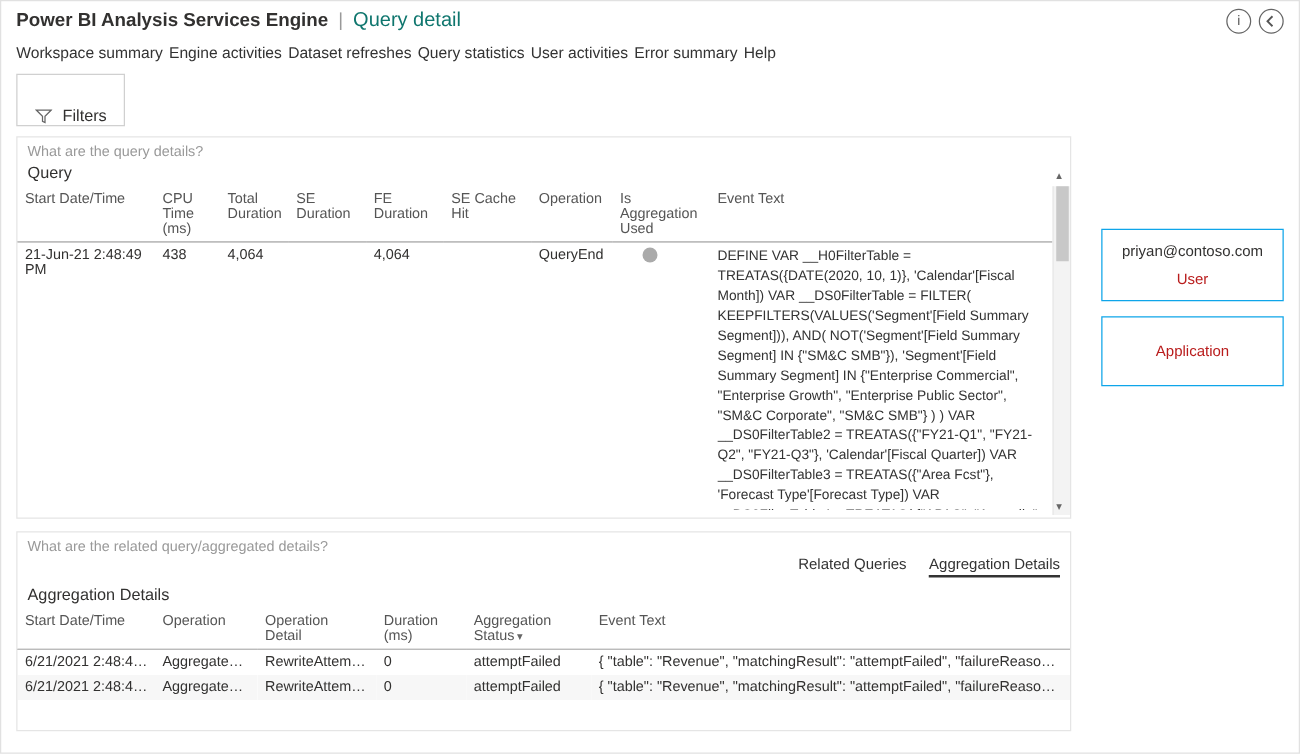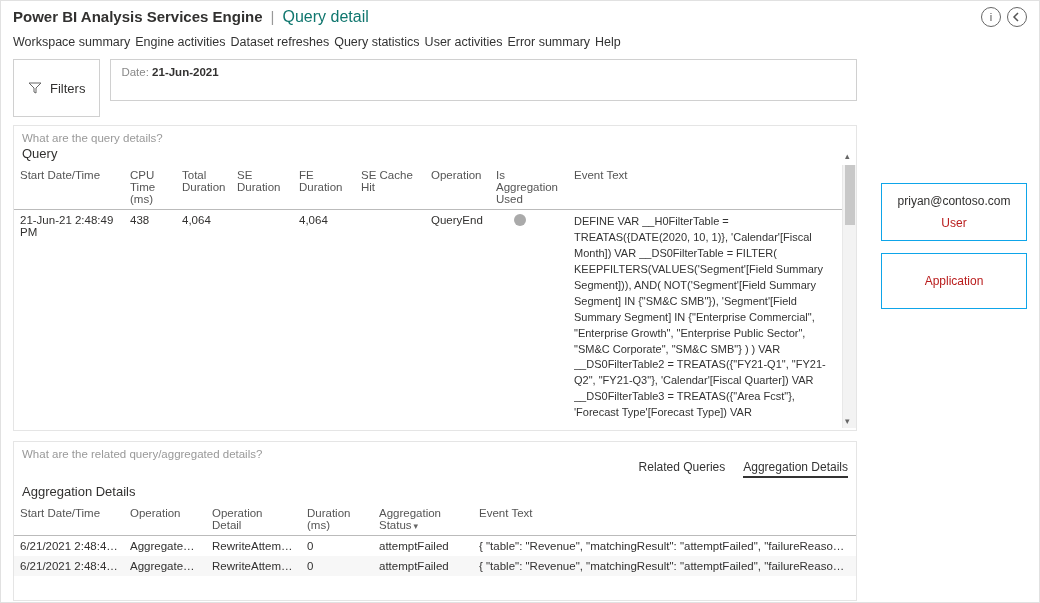--- a/index.html
+++ b/index.html
@@ -69,25 +69,25 @@
     .filters-row {
       display: flex;
       align-items: stretch;
       gap: 10px;
       padding: 0 12px;
     }
     .filters-btn {
       border: 1px solid #d0d0d0;
       padding: 0 14px;
       display: flex;
-      align-items: center;
+      align-items: flex-end;
       gap: 8px;
       font-size: 13px;
       cursor: pointer;
-      height: 58px;
+      height: 42px;
     }
     .date-box {
       border: 1px solid #d0d0d0;
       padding: 6px 10px;
       font-size: 11.5px;
       flex: 1;
       height: 42px;
     }
     .date-box .lbl { color: #888; }
     .date-box .val { font-weight: 600; }
@@ -249,24 +249,20 @@
 
 <div class="layout">
   <div class="main-left">
 
     <div class="filters-row">
       <div class="filters-btn">
         <svg width="14" height="14" viewBox="0 0 14 14">
             <path d="M1 2 L13 2 L8 7 L8 12 L6 11 L6 7 Z" stroke="#666" stroke-width="1" fill="none"></path>
           </svg>
         <span>Filters</span>
-      </div>
-      <div class="date-box">
-        <span class="lbl">Date:</span>
-        <span class="val">21-Jun-2021</span>
       </div>
     </div>
 
     <div class="panel" style="margin-top:8px;">
       <div class="section-label" style="padding:6px 8px 0 8px;">What are the query details?</div>
       <div class="panel-title">Query</div>
       <div class="query-wrap">
         <div class="query-table-wrap">
           <table>
             <colgroup>

